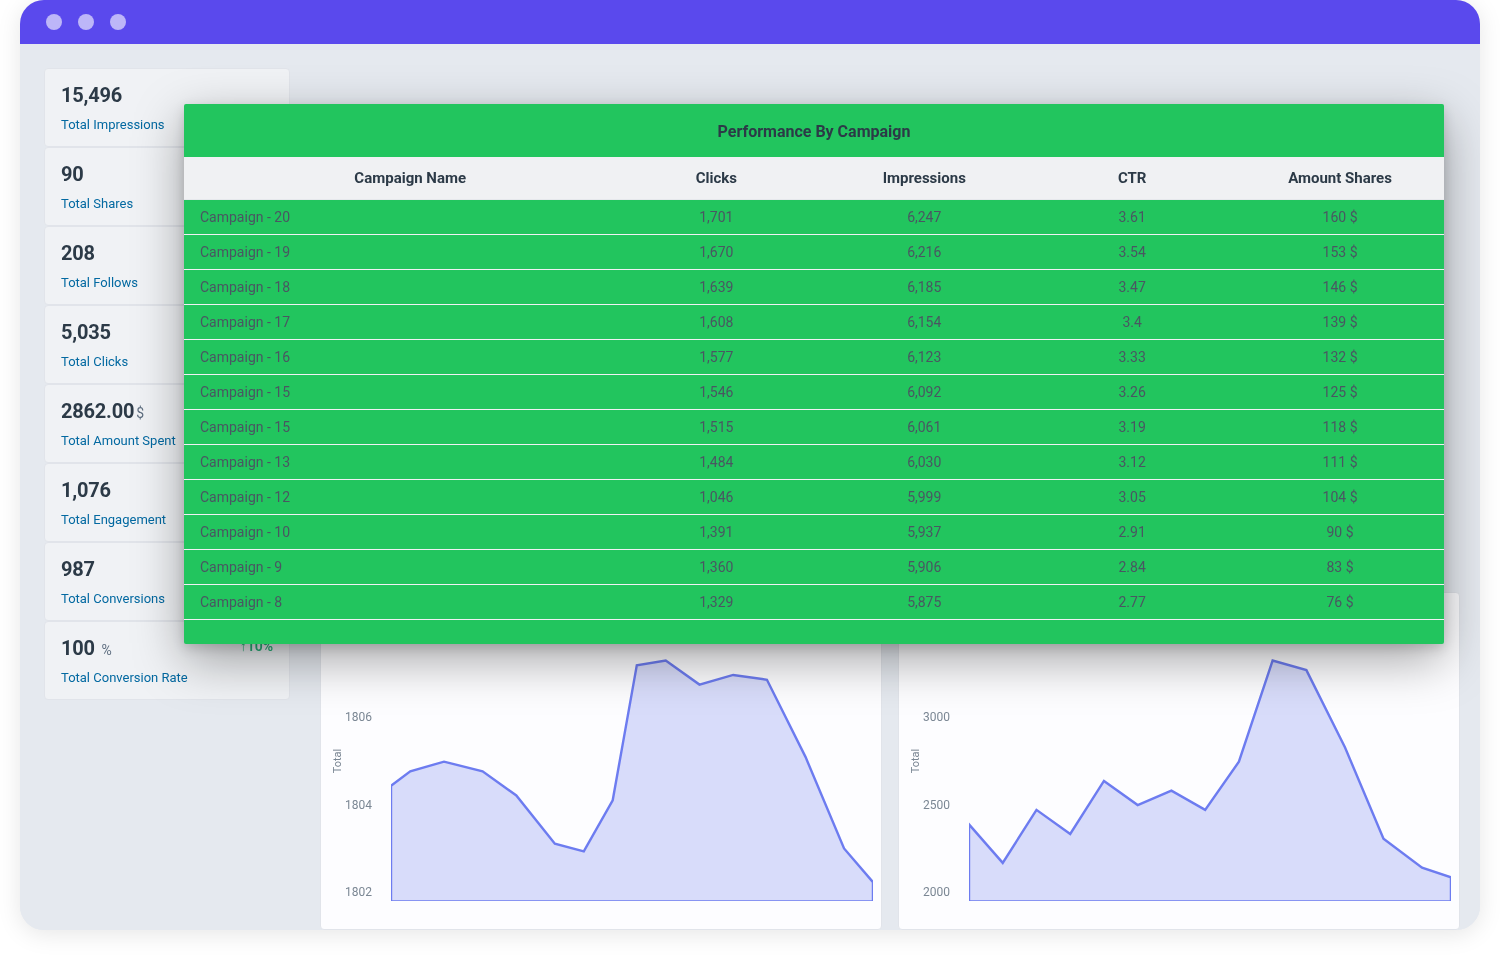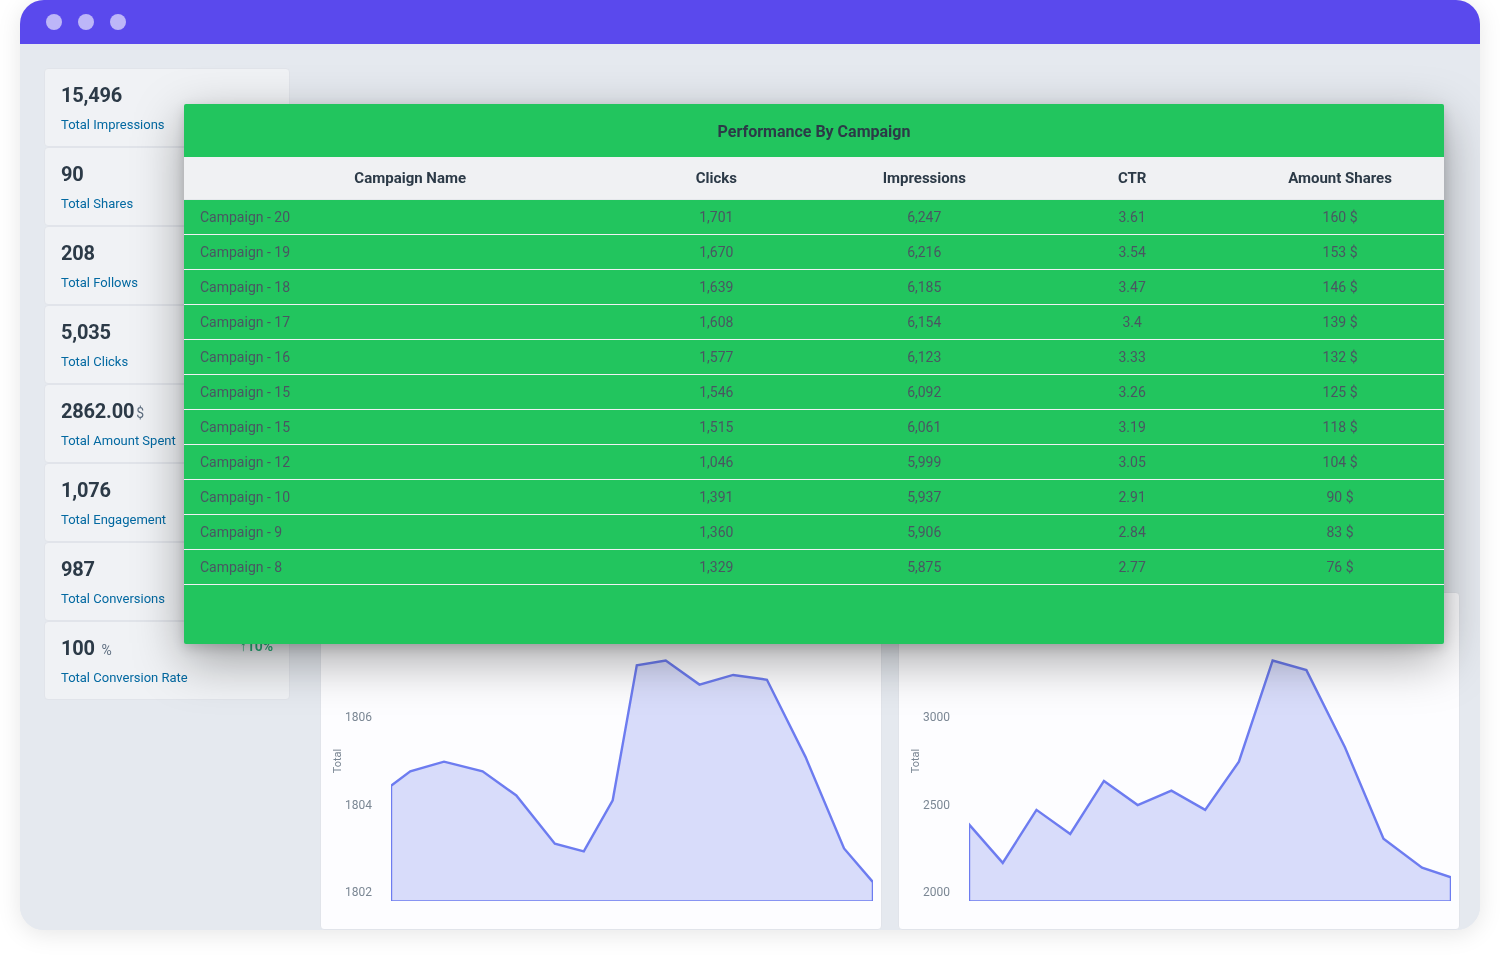--- a/index.html
+++ b/index.html
@@ -320,20 +320,27 @@
               <td>125 $</td>
             </tr>
             <tr>
               <td>Campaign - 15</td>
               <td>1,515</td>
               <td>6,061</td>
               <td>3.19</td>
               <td>118 $</td>
             </tr>
             <tr>
+              <td>Campaign - 13</td>
+              <td>1,484</td>
+              <td>6,030</td>
+              <td>3.12</td>
+              <td>111 $</td>
+            </tr>
+            <tr>
               <td>Campaign - 12</td>
               <td>1,046</td>
               <td>5,999</td>
               <td>3.05</td>
               <td>104 $</td>
             </tr>
             <tr>
               <td>Campaign - 10</td>
               <td>1,391</td>
               <td>5,937</td>

